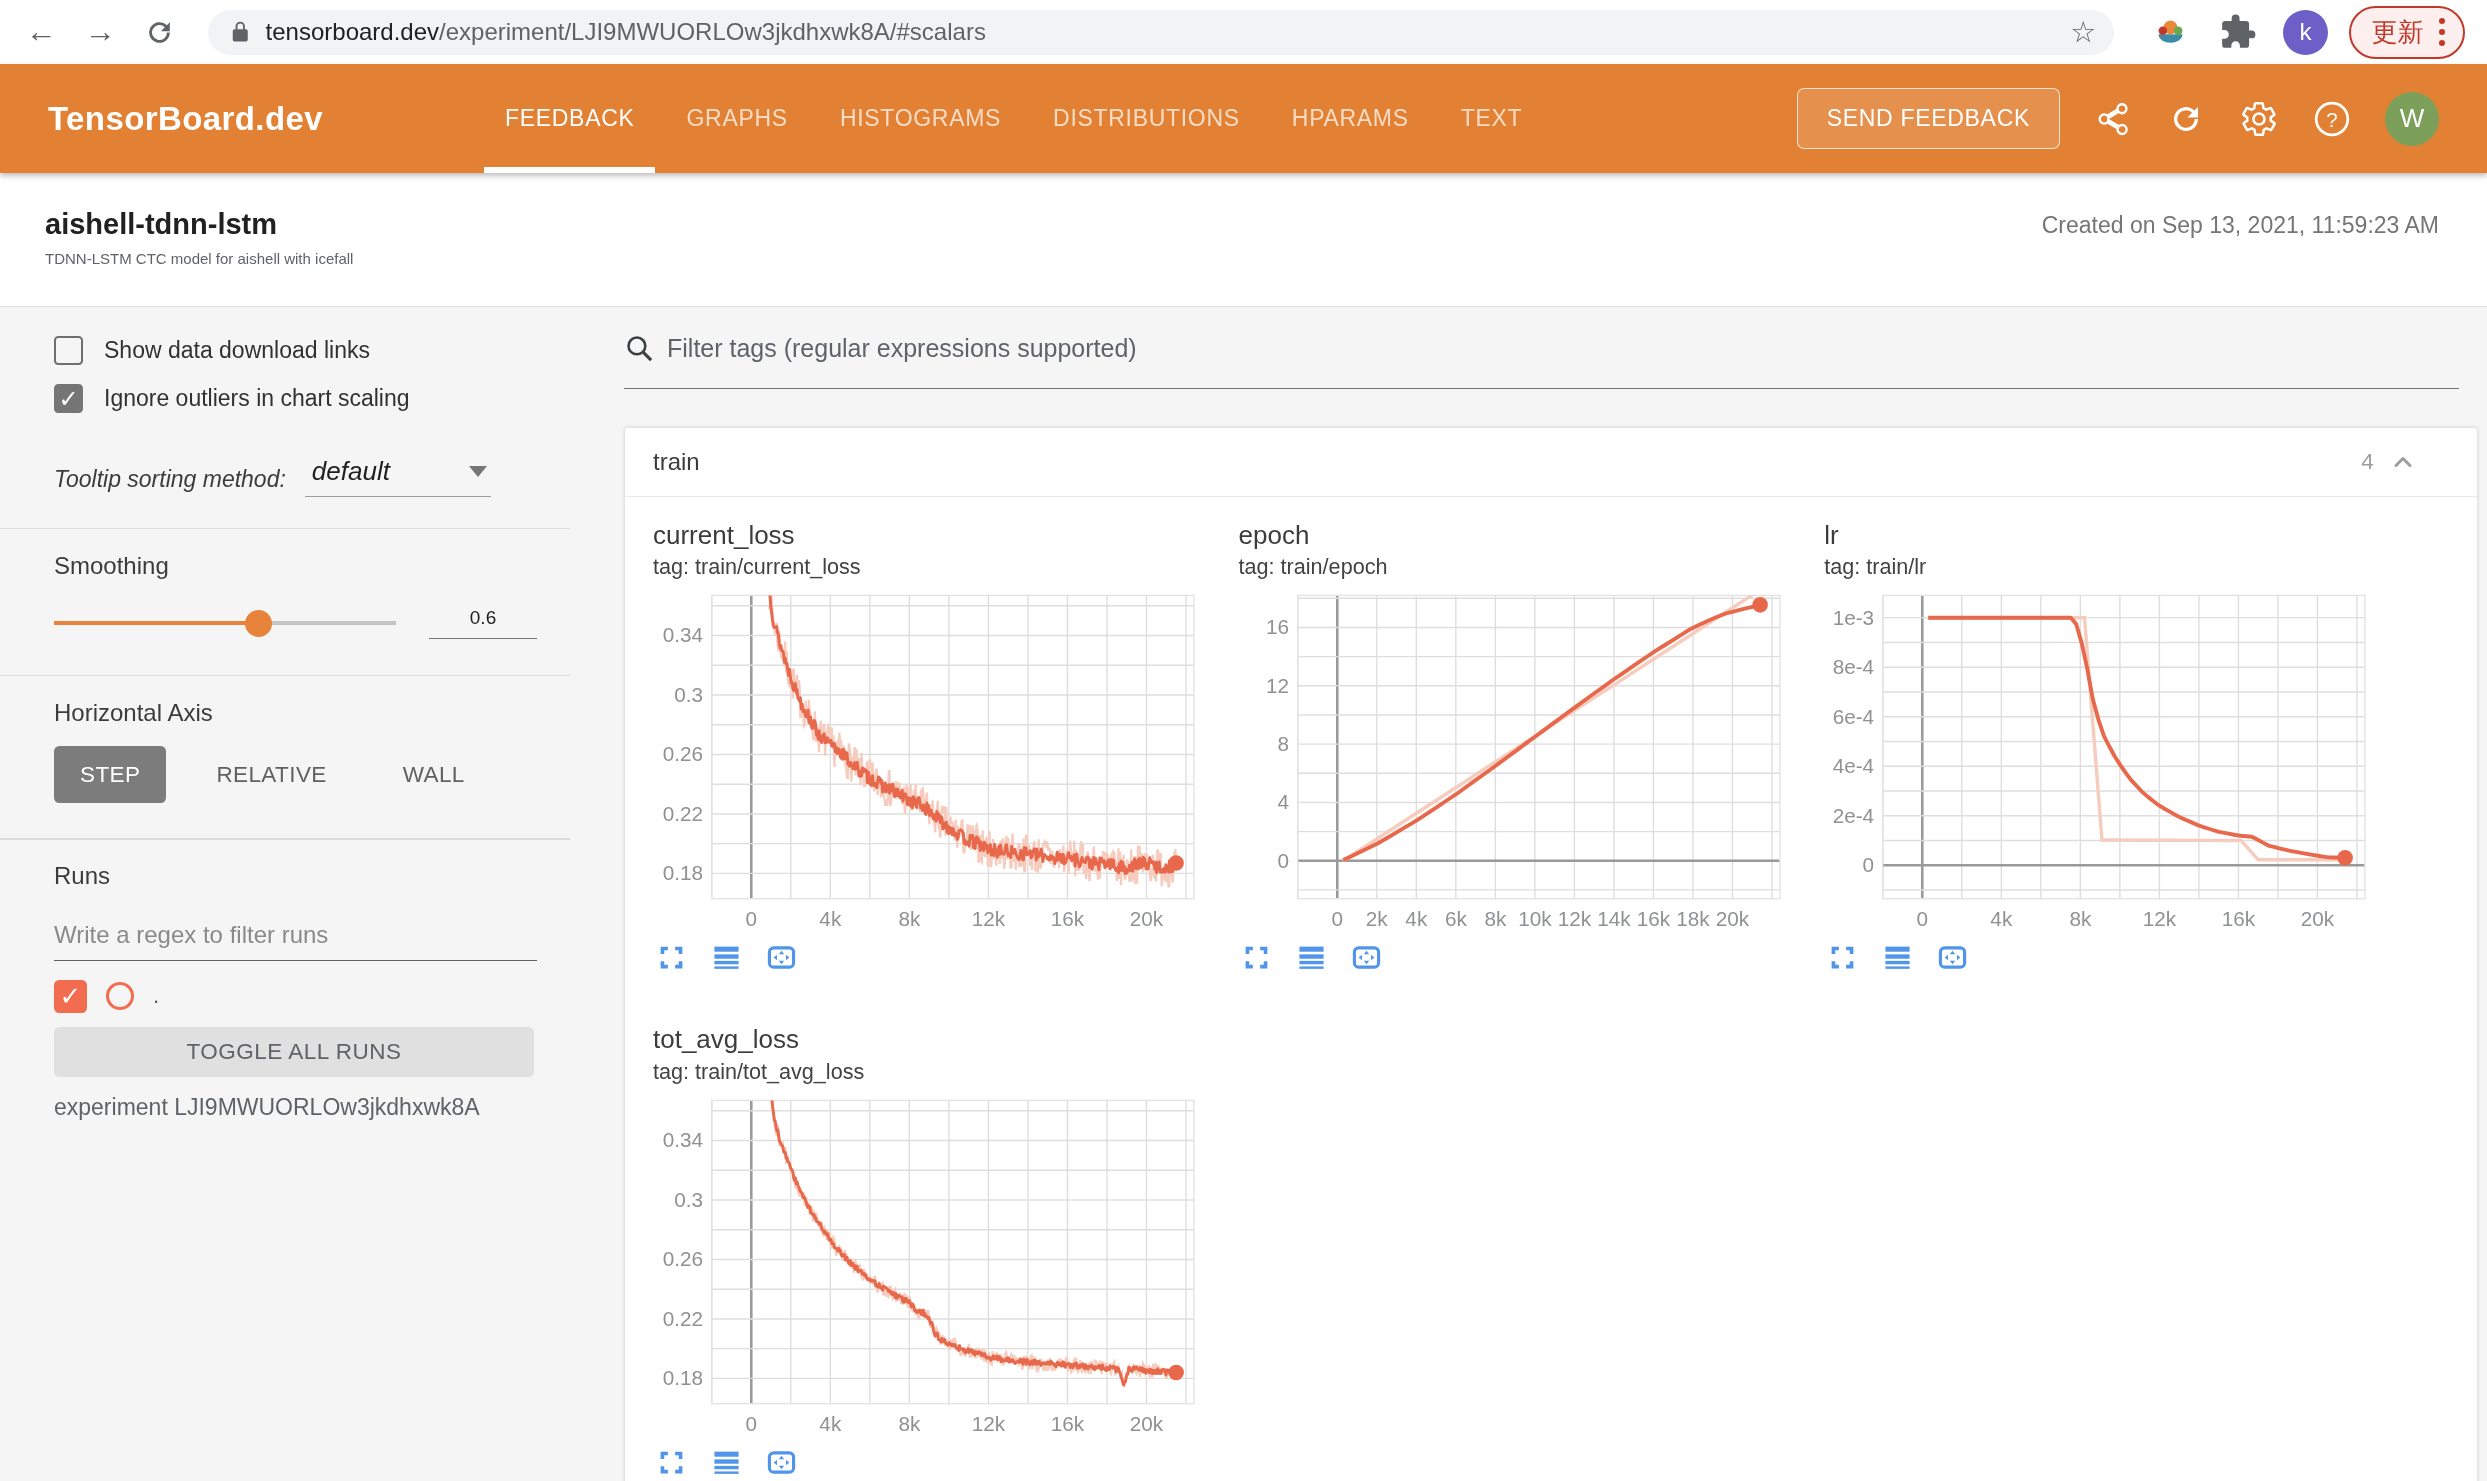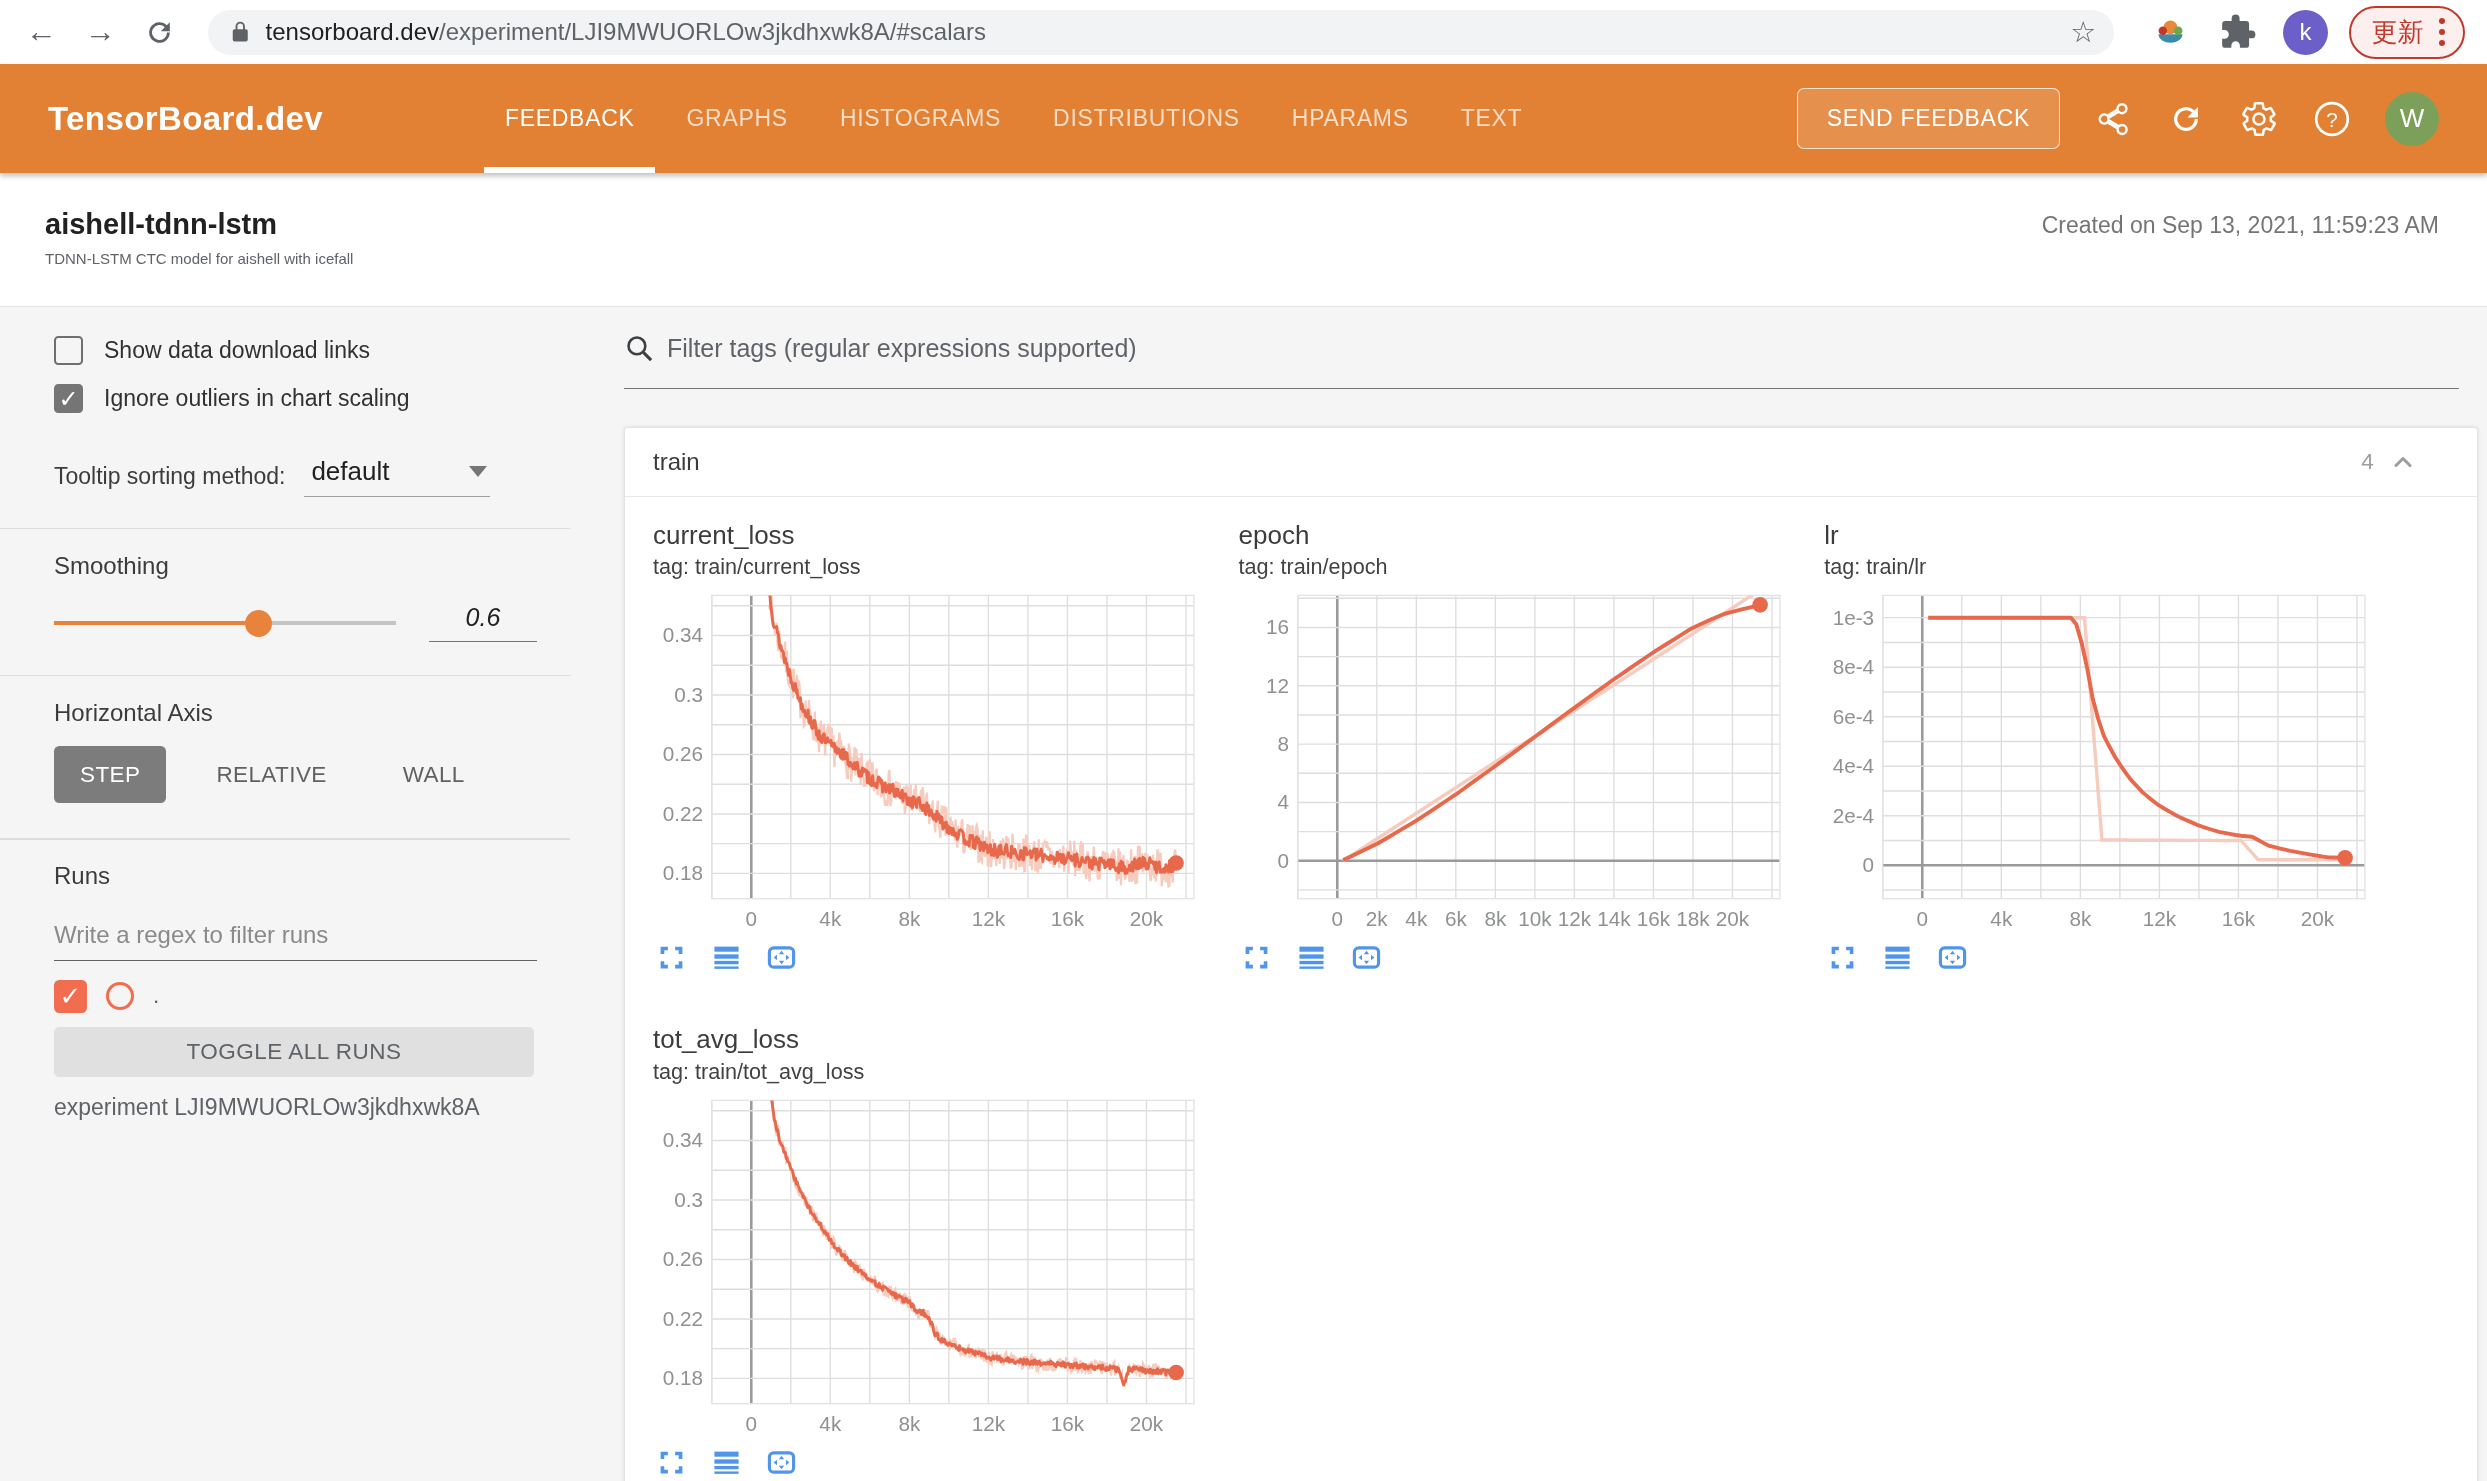--- a/index.html
+++ b/index.html
@@ -52,37 +52,37 @@
   .content { display:flex; height:1155px; }
   .sidebar { width:570px; flex:0 0 570px; padding:29px 33px 0 54px; }
   .main { flex:1; padding:26px 8.6px 0 54px; }
 
   
   .chk-row { display:flex; align-items:center; margin-bottom:19px; cursor:pointer; }
   .chk { width:29px; height:29px; border:2.6px solid #6f6f6f; border-radius:4.3px; margin-right:21px; flex:0 0 29px; }
   .chk.checked { background:#757575; border-color:#757575; color:#fff; display:flex; align-items:center;
                  justify-content:center; font-size:24px; }
   .chk-label { font-size:23px; color:#313131; }
-  .tooltip-row { margin-top:43px; display:flex; align-items:center; }
+  .tooltip-row { margin-top:43px; display:flex; align-items:flex-end;font-style:italic; }
   .tooltip-label { font-size:23px; color:#3c3c3c; line-height:35px; }
   .dd { margin-left:19px; border-bottom:1.7px solid #9e9e9e; width:186px; display:flex; align-items:center;
         padding:0 3.5px 8.6px 7px; cursor:pointer; }
   .dd-value { font-size:26px; color:#212121; }
   .dd-arrow { margin-left:auto; width:0; height:0; border-left:9.5px solid transparent;
               border-right:9.5px solid transparent; border-top:11.2px solid #757575; }
   .divider { height:1.7px; background:#dcdcdc; margin:31px -33px 0 -54px; }
   .sec-label { font-size:24px; color:#3c3c3c; margin-top:22.5px; }
   .slider-row { display:flex; align-items:center; margin-top:24px; height:38px; }
   .slider { position:relative; flex:1; height:38px; cursor:pointer; }
   .slider .track-a { position:absolute; left:0; top:17.3px; height:4.3px; width:60%; background:#e8833c; }
   .slider .track-b { position:absolute; right:0; top:17.3px; height:4.3px; width:40%; background:#c4c4c4; }
   .slider .thumb { position:absolute; left:60%; top:6px; width:27px; height:27px; margin-left:-14px;
                    border-radius:50%; background:#e8833c; }
-  .slider-value { width:108px; margin-left:33px; border-bottom:1.7px solid #757575; font-size:25px; color:#212121;
-                  text-align:center; padding-bottom:8.6px;font-style:italic; }
+  .slider-value { width:108px; margin-left:33px; border-bottom:1.7px solid #757575; font-size:19px; color:#212121;
+                  text-align:center; padding-bottom:8.6px; }
   .axis-btns { display:flex; align-items:center; margin-top:19px; }
   .axis-btn { font-size:22.5px; letter-spacing:0.4px; padding:15.6px 26px; border-radius:5.2px; color:#616161; cursor:pointer; }
   .axis-btn.active { background:#7c7c7c; color:#fff; }
   .axis-btn + .axis-btn { margin-left:24px;text-align:right; }
   .regex-input { margin-top:31px; border-bottom:1.7px solid #616161; padding-bottom:10.4px; }
   .regex-input input { border:0; outline:0; background:transparent; width:100%; font-size:24px;
                        font-family:inherit; color:#212121; }
   .regex-input input::placeholder { color:#8a8a8a; }
   .run-row { display:flex; align-items:center; margin-top:19px; }
   .run-chk { width:33px; height:33px; background:#f26c4f; border-radius:5.2px; color:#fff; display:flex;

